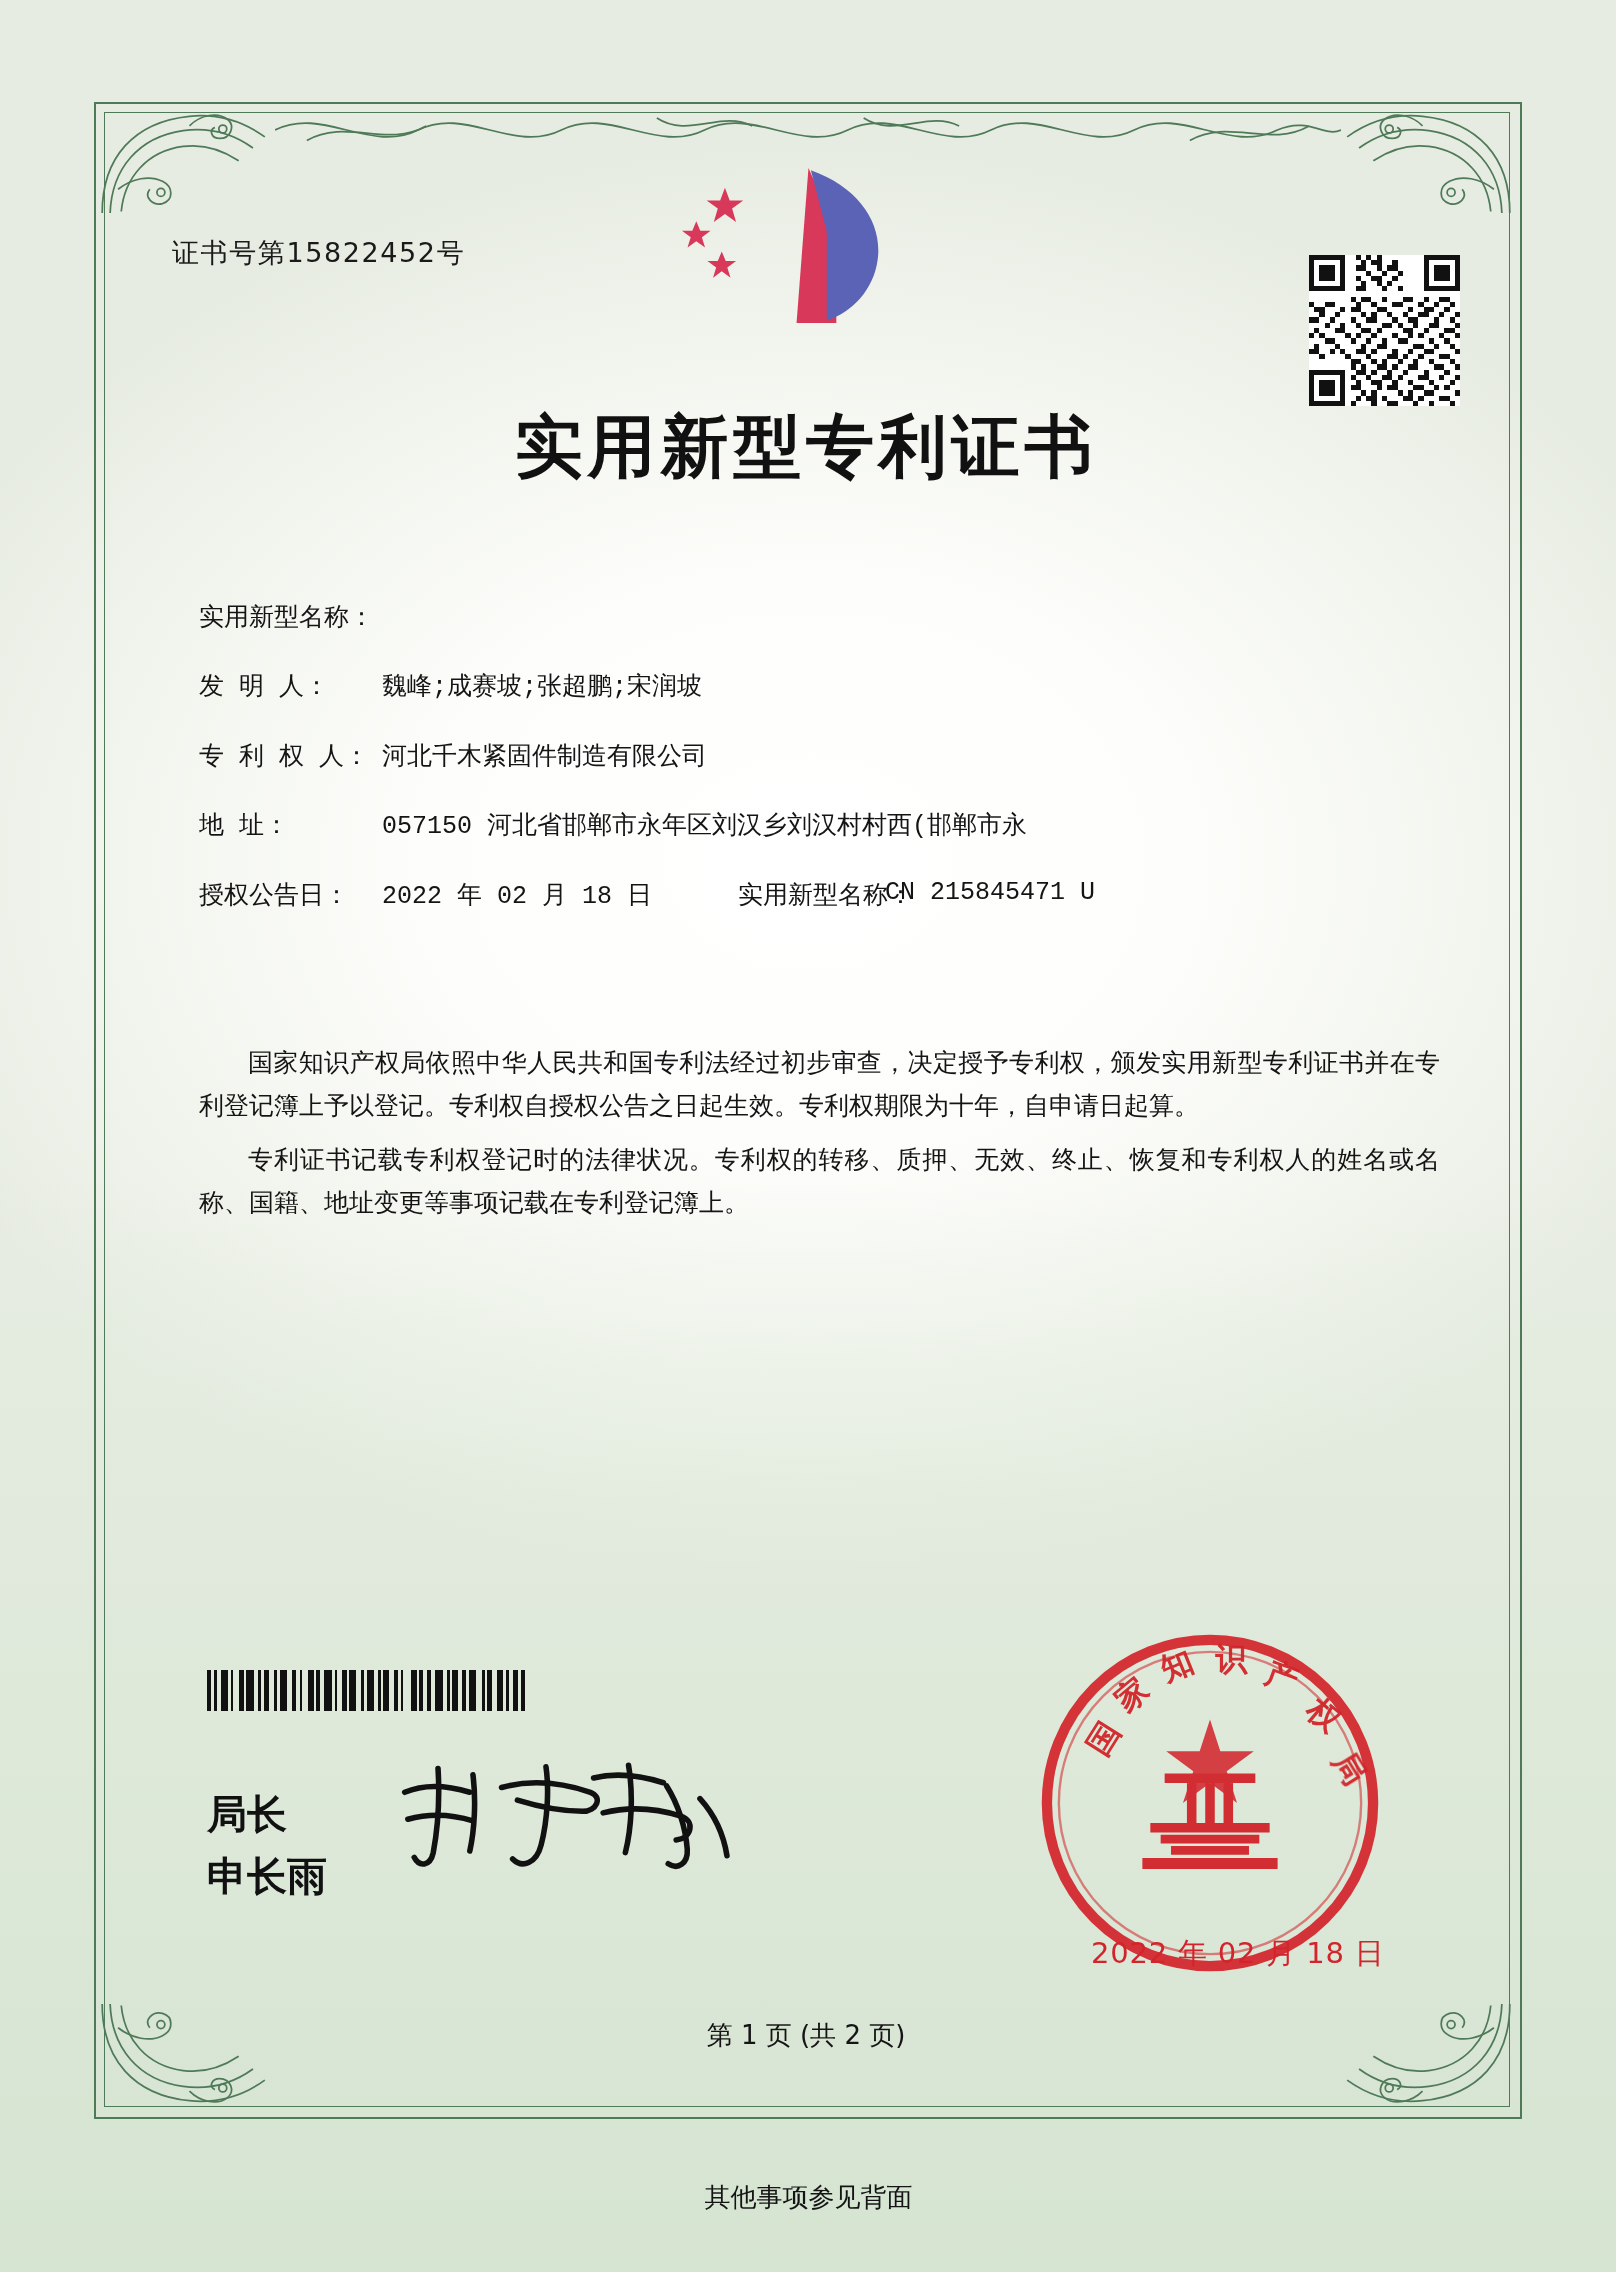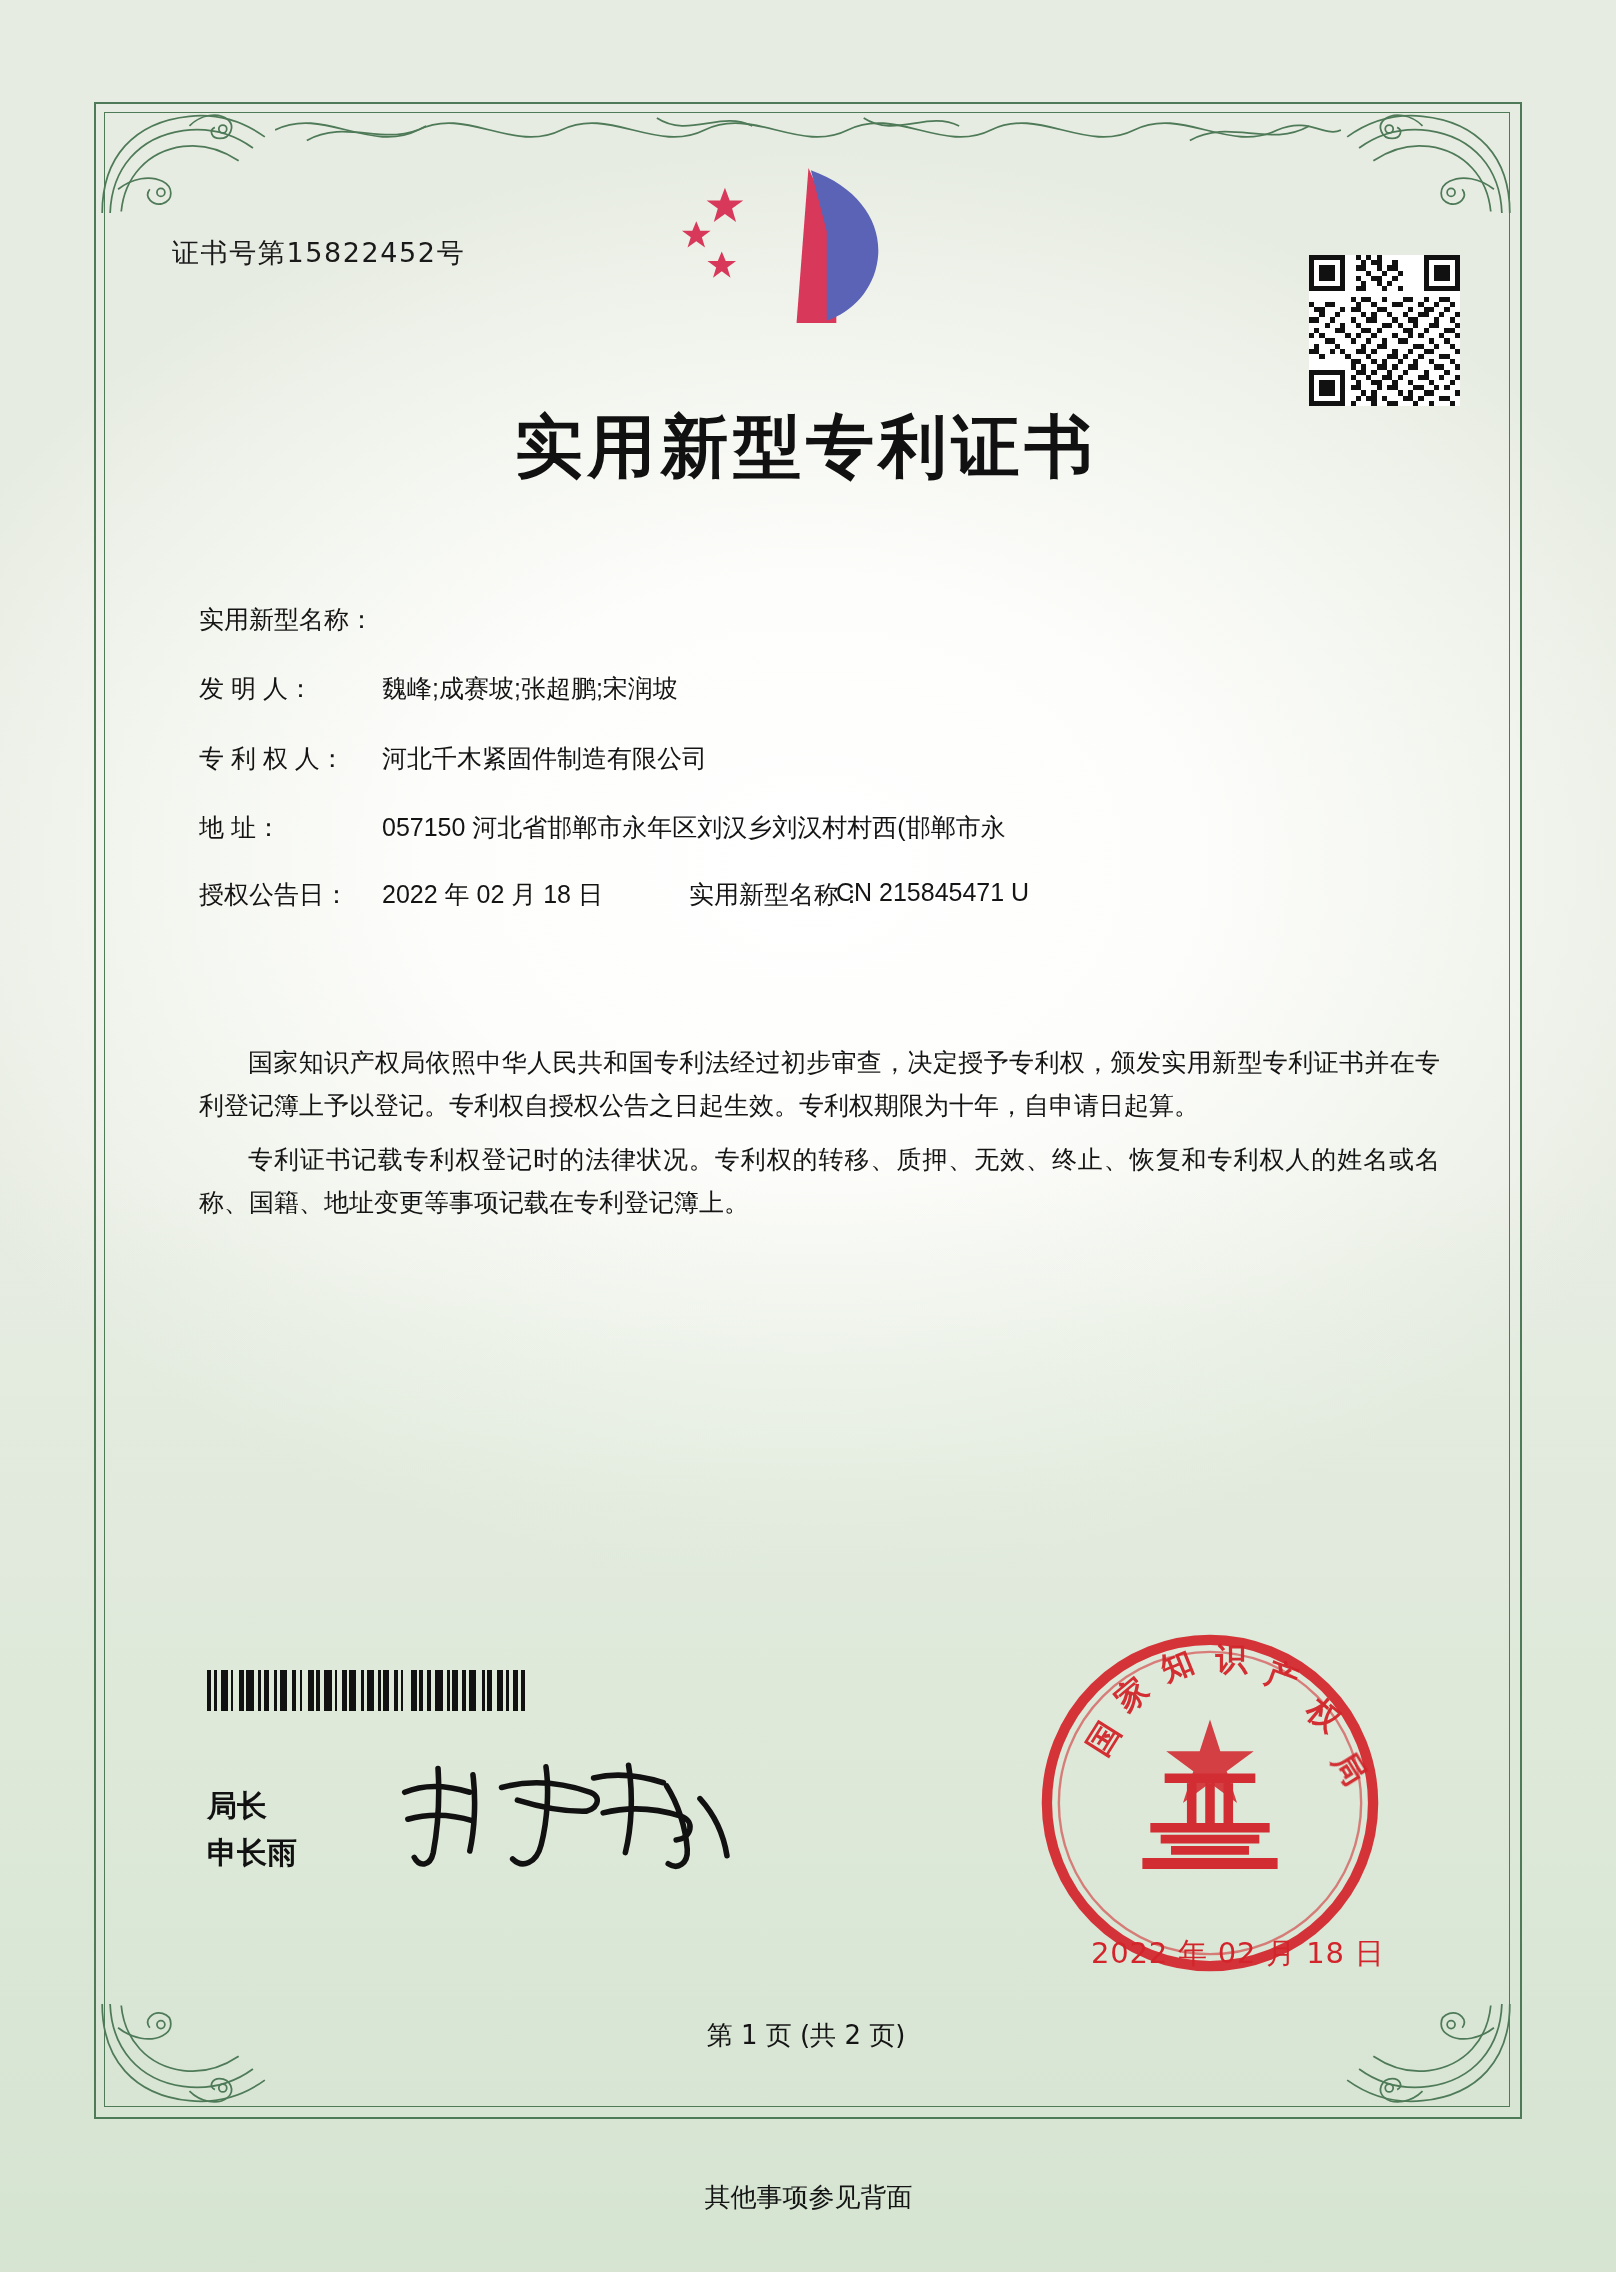--- a/index.html
+++ b/index.html
@@ -105,21 +105,21 @@
     color: #111;
     font-family: "DejaVu Sans", sans-serif;
   }
 
   .fields {
     position: absolute;
     left: 95px; top: 489px;
     width: 1241px;
     font-size: 25px;
     color: #141414;
-    font-family: Liberation Sans, sans-serif;
+    font-family: Liberation Mono, monospace;
   }
   .frow {
     display: flex;
     align-items: flex-start;
     margin-bottom: 33px;
     line-height: 1.45;
   }
   .flabel {
     width: 183px;
     flex: 0 0 183px;
@@ -165,21 +165,21 @@
     left: 103px; top: 1558px;
     width: 430px; height: 41px;
     display: flex;
     align-items: stretch;
   }
   .barcode i { display: block; background: #111; height: 100%; }
 
   .sig-block {
     position: absolute;
     left: 103px; top: 1671px;
-    font-size: 30px;
+    font-size: 40px;
     font-weight: bold;
     line-height: 1.55;
     color: #111;
     font-family: "DejaVu Sans", sans-serif;
   }
 
   .signature {
     position: absolute;
     left: 286px; top: 1639px;
     width: 358px; height: 127px;

